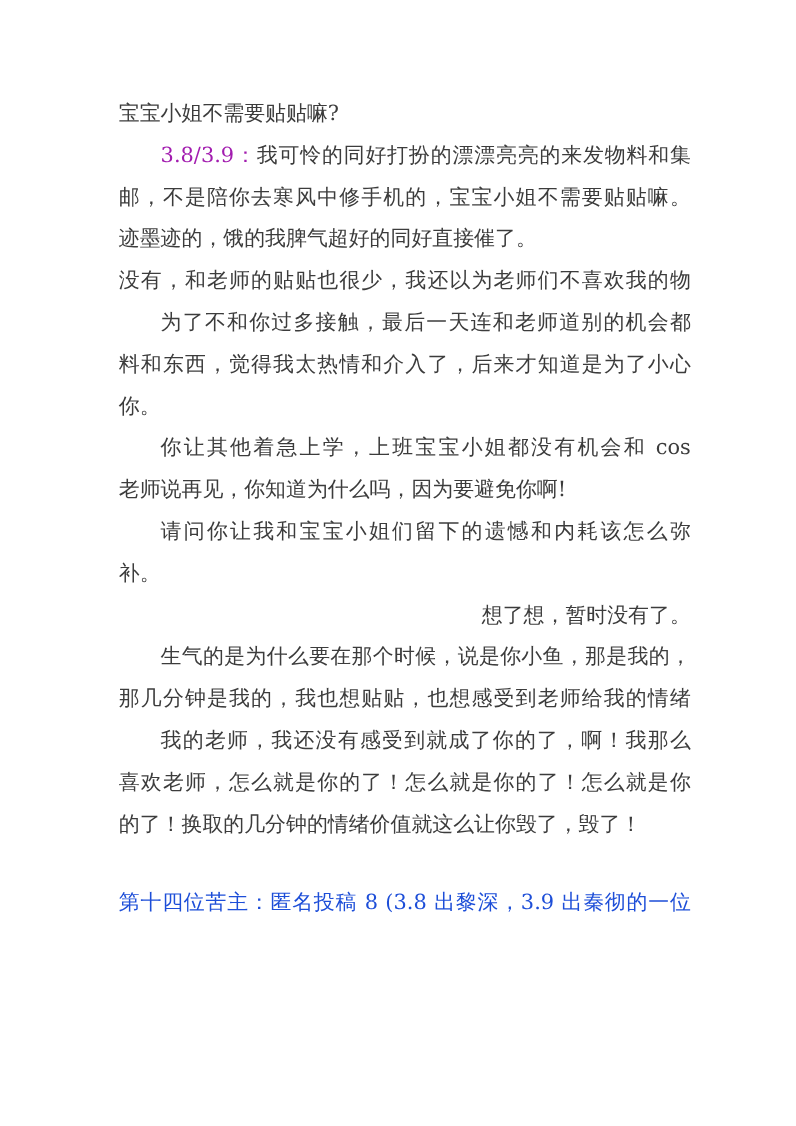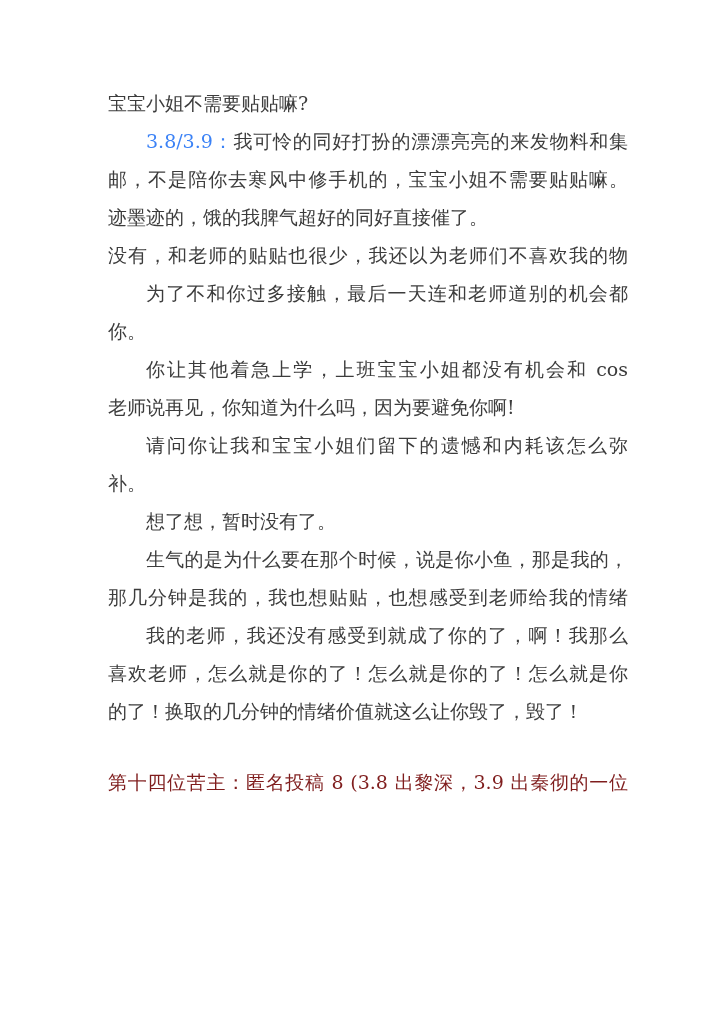--- a/index.html
+++ b/index.html
@@ -24,40 +24,42 @@
   }
   .line {
     min-height: 38px;
   }
   .line.fill {
     text-align: justify;
     text-align-last: justify;
   }
   .line.indent {
     text-indent: 2em;
+    text-align: right;
   }
   .date {
-    color: #3b82f6;
+    color: #a21caf;
   }
   .line.footer {
-    color: #7f1d1d;
+    color: #1d4ed8;
     margin-top: 33px;
   }
 </style>
 </head>
 <body>
 
 <div class="page">
   <div class="content">
     <div class="line">宝宝小姐不需要贴贴嘛?</div>
     <div class="line indent fill"><span class="date">3.8/3.9：</span><span>我可怜的同好打扮的漂漂亮亮的来发物料和集</span></div>
     <div class="line fill">邮，不是陪你去寒风中修手机的，宝宝小姐不需要贴贴嘛。</div>
     <div class="line">迹墨迹的，饿的我脾气超好的同好直接催了。</div>
     <div class="line fill">没有，和老师的贴贴也很少，我还以为老师们不喜欢我的物</div>
     <div class="line indent fill">为了不和你过多接触，最后一天连和老师道别的机会都</div>
+    <div class="line fill">料和东西，觉得我太热情和介入了，后来才知道是为了小心</div>
     <div class="line">你。</div>
     <div class="line indent fill">你让其他着急上学，上班宝宝小姐都没有机会和 cos</div>
     <div class="line">老师说再见，你知道为什么吗，因为要避免你啊!</div>
     <div class="line indent fill">请问你让我和宝宝小姐们留下的遗憾和内耗该怎么弥</div>
     <div class="line">补。</div>
     <div class="line indent">想了想，暂时没有了。</div>
     <div class="line indent fill">生气的是为什么要在那个时候，说是你小鱼，那是我的，</div>
     <div class="line fill">那几分钟是我的，我也想贴贴，也想感受到老师给我的情绪</div>
     <div class="line indent fill">我的老师，我还没有感受到就成了你的了，啊！我那么</div>
     <div class="line fill">喜欢老师，怎么就是你的了！怎么就是你的了！怎么就是你</div>

